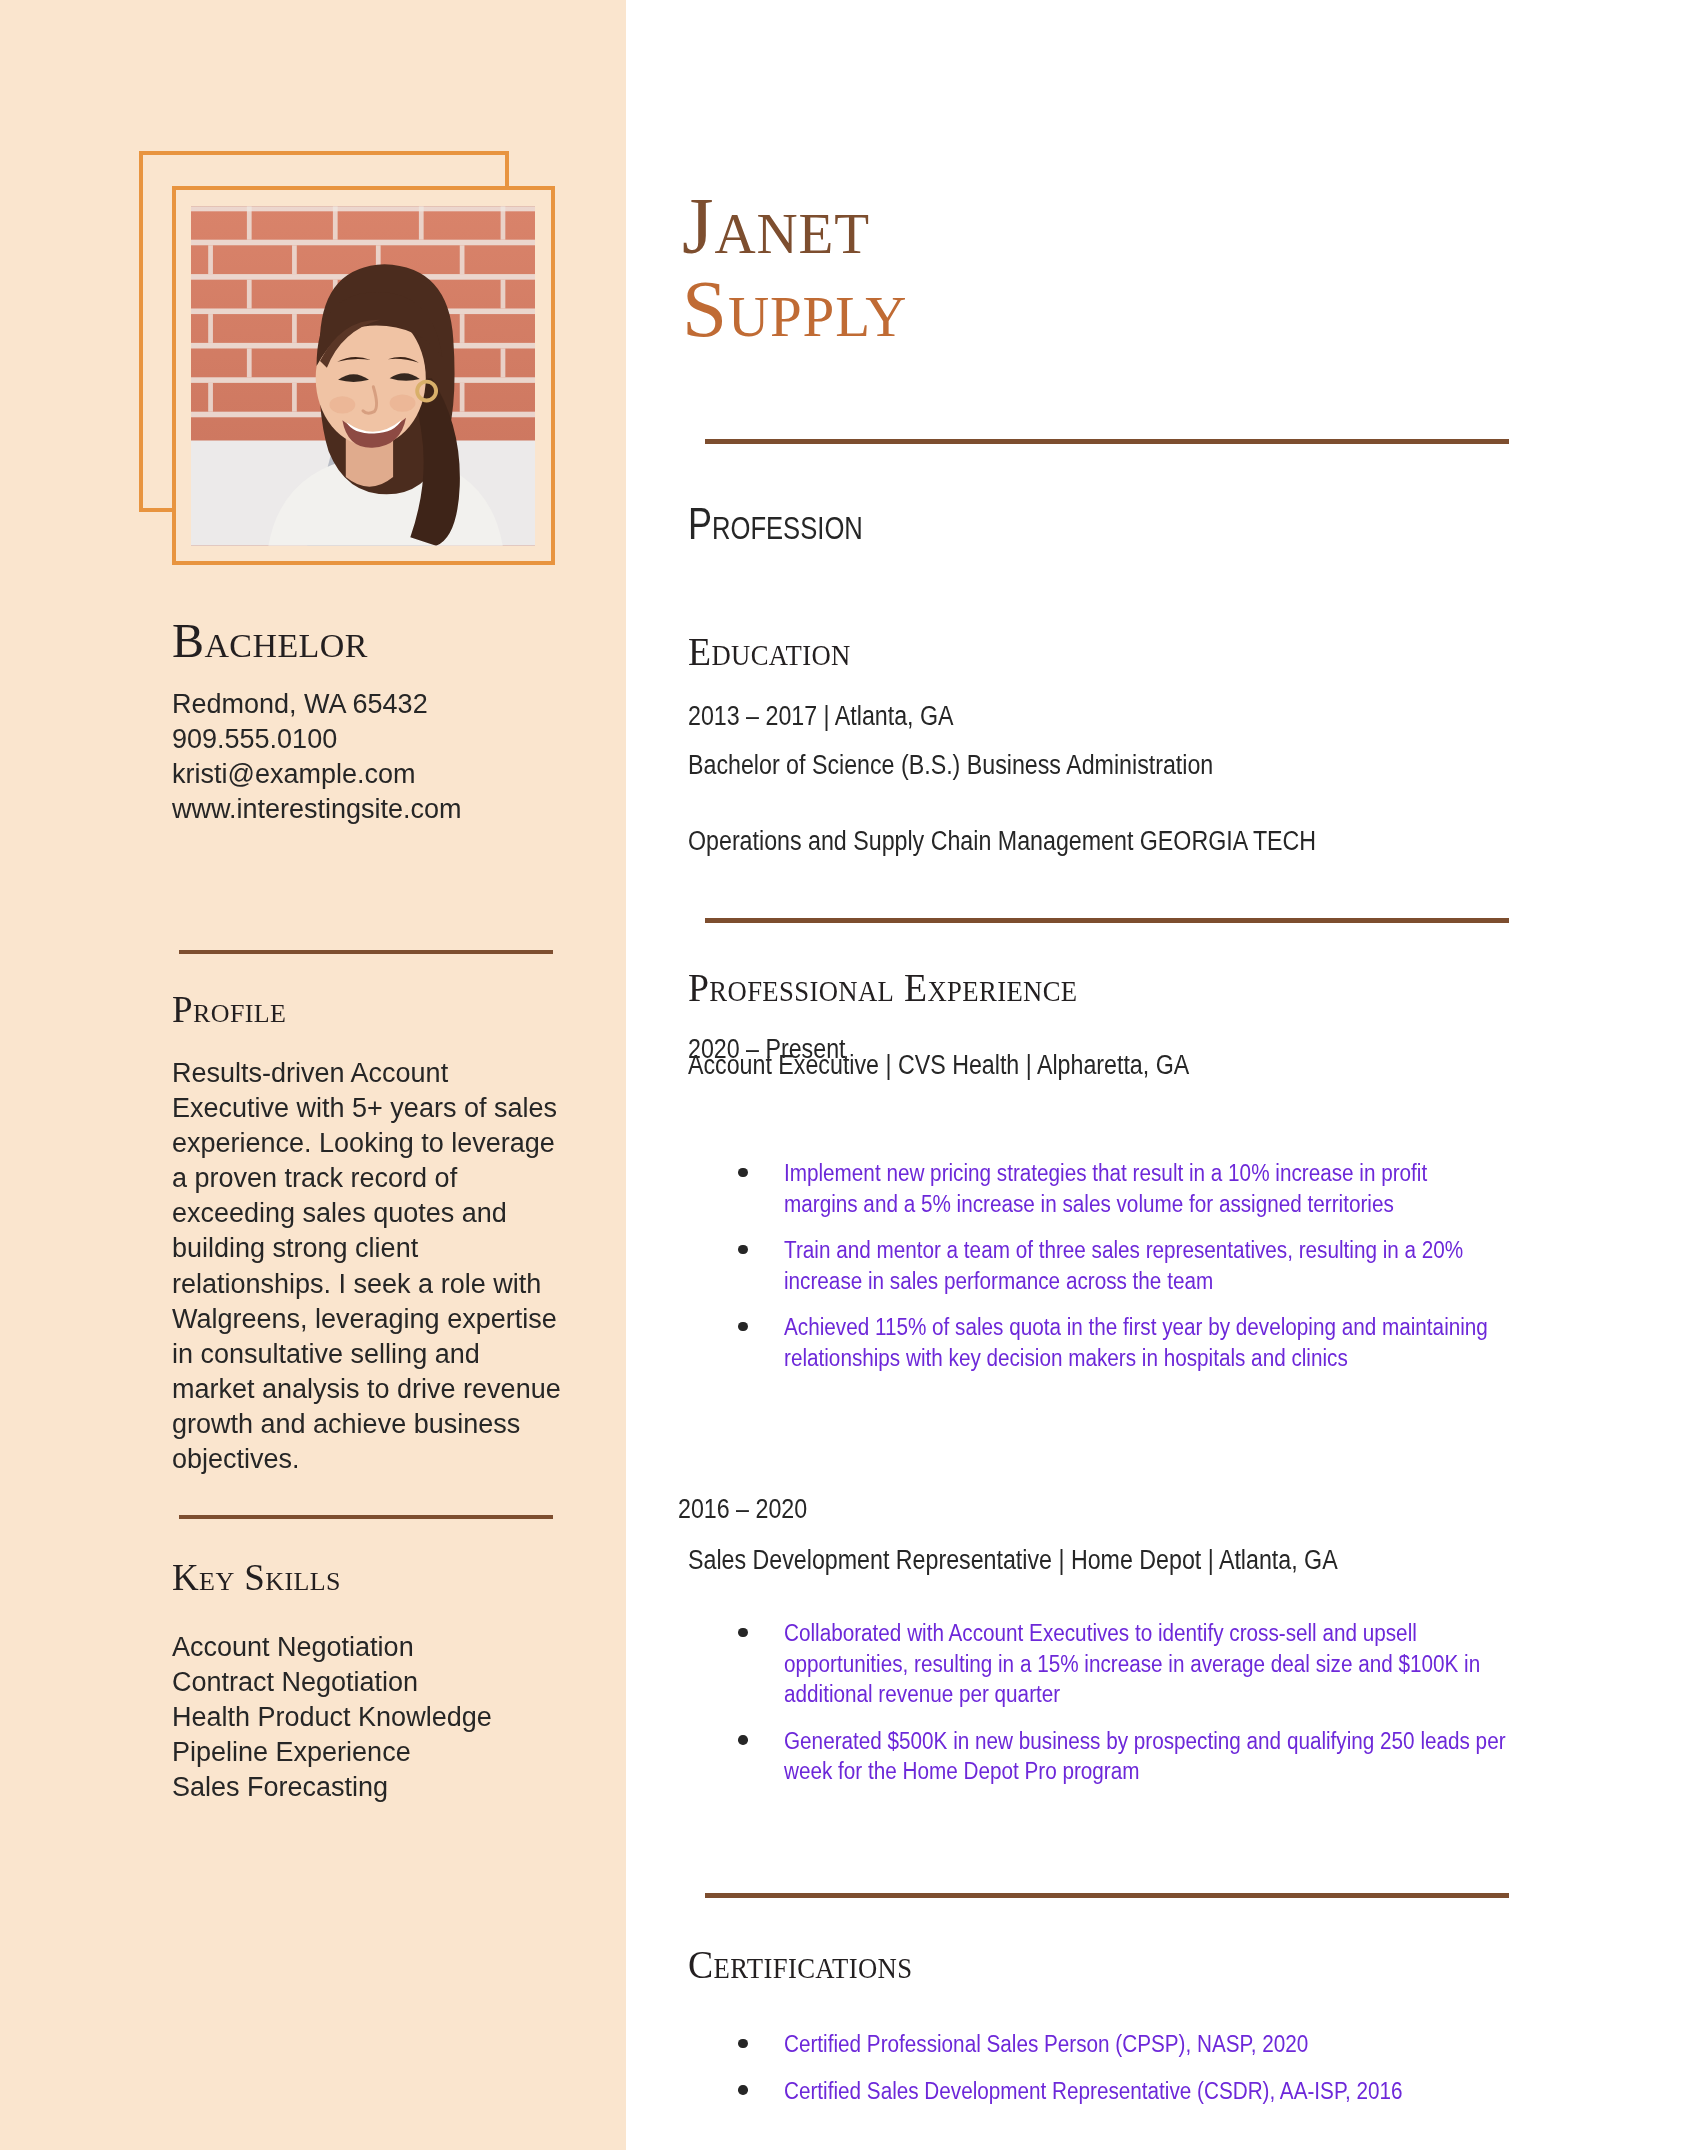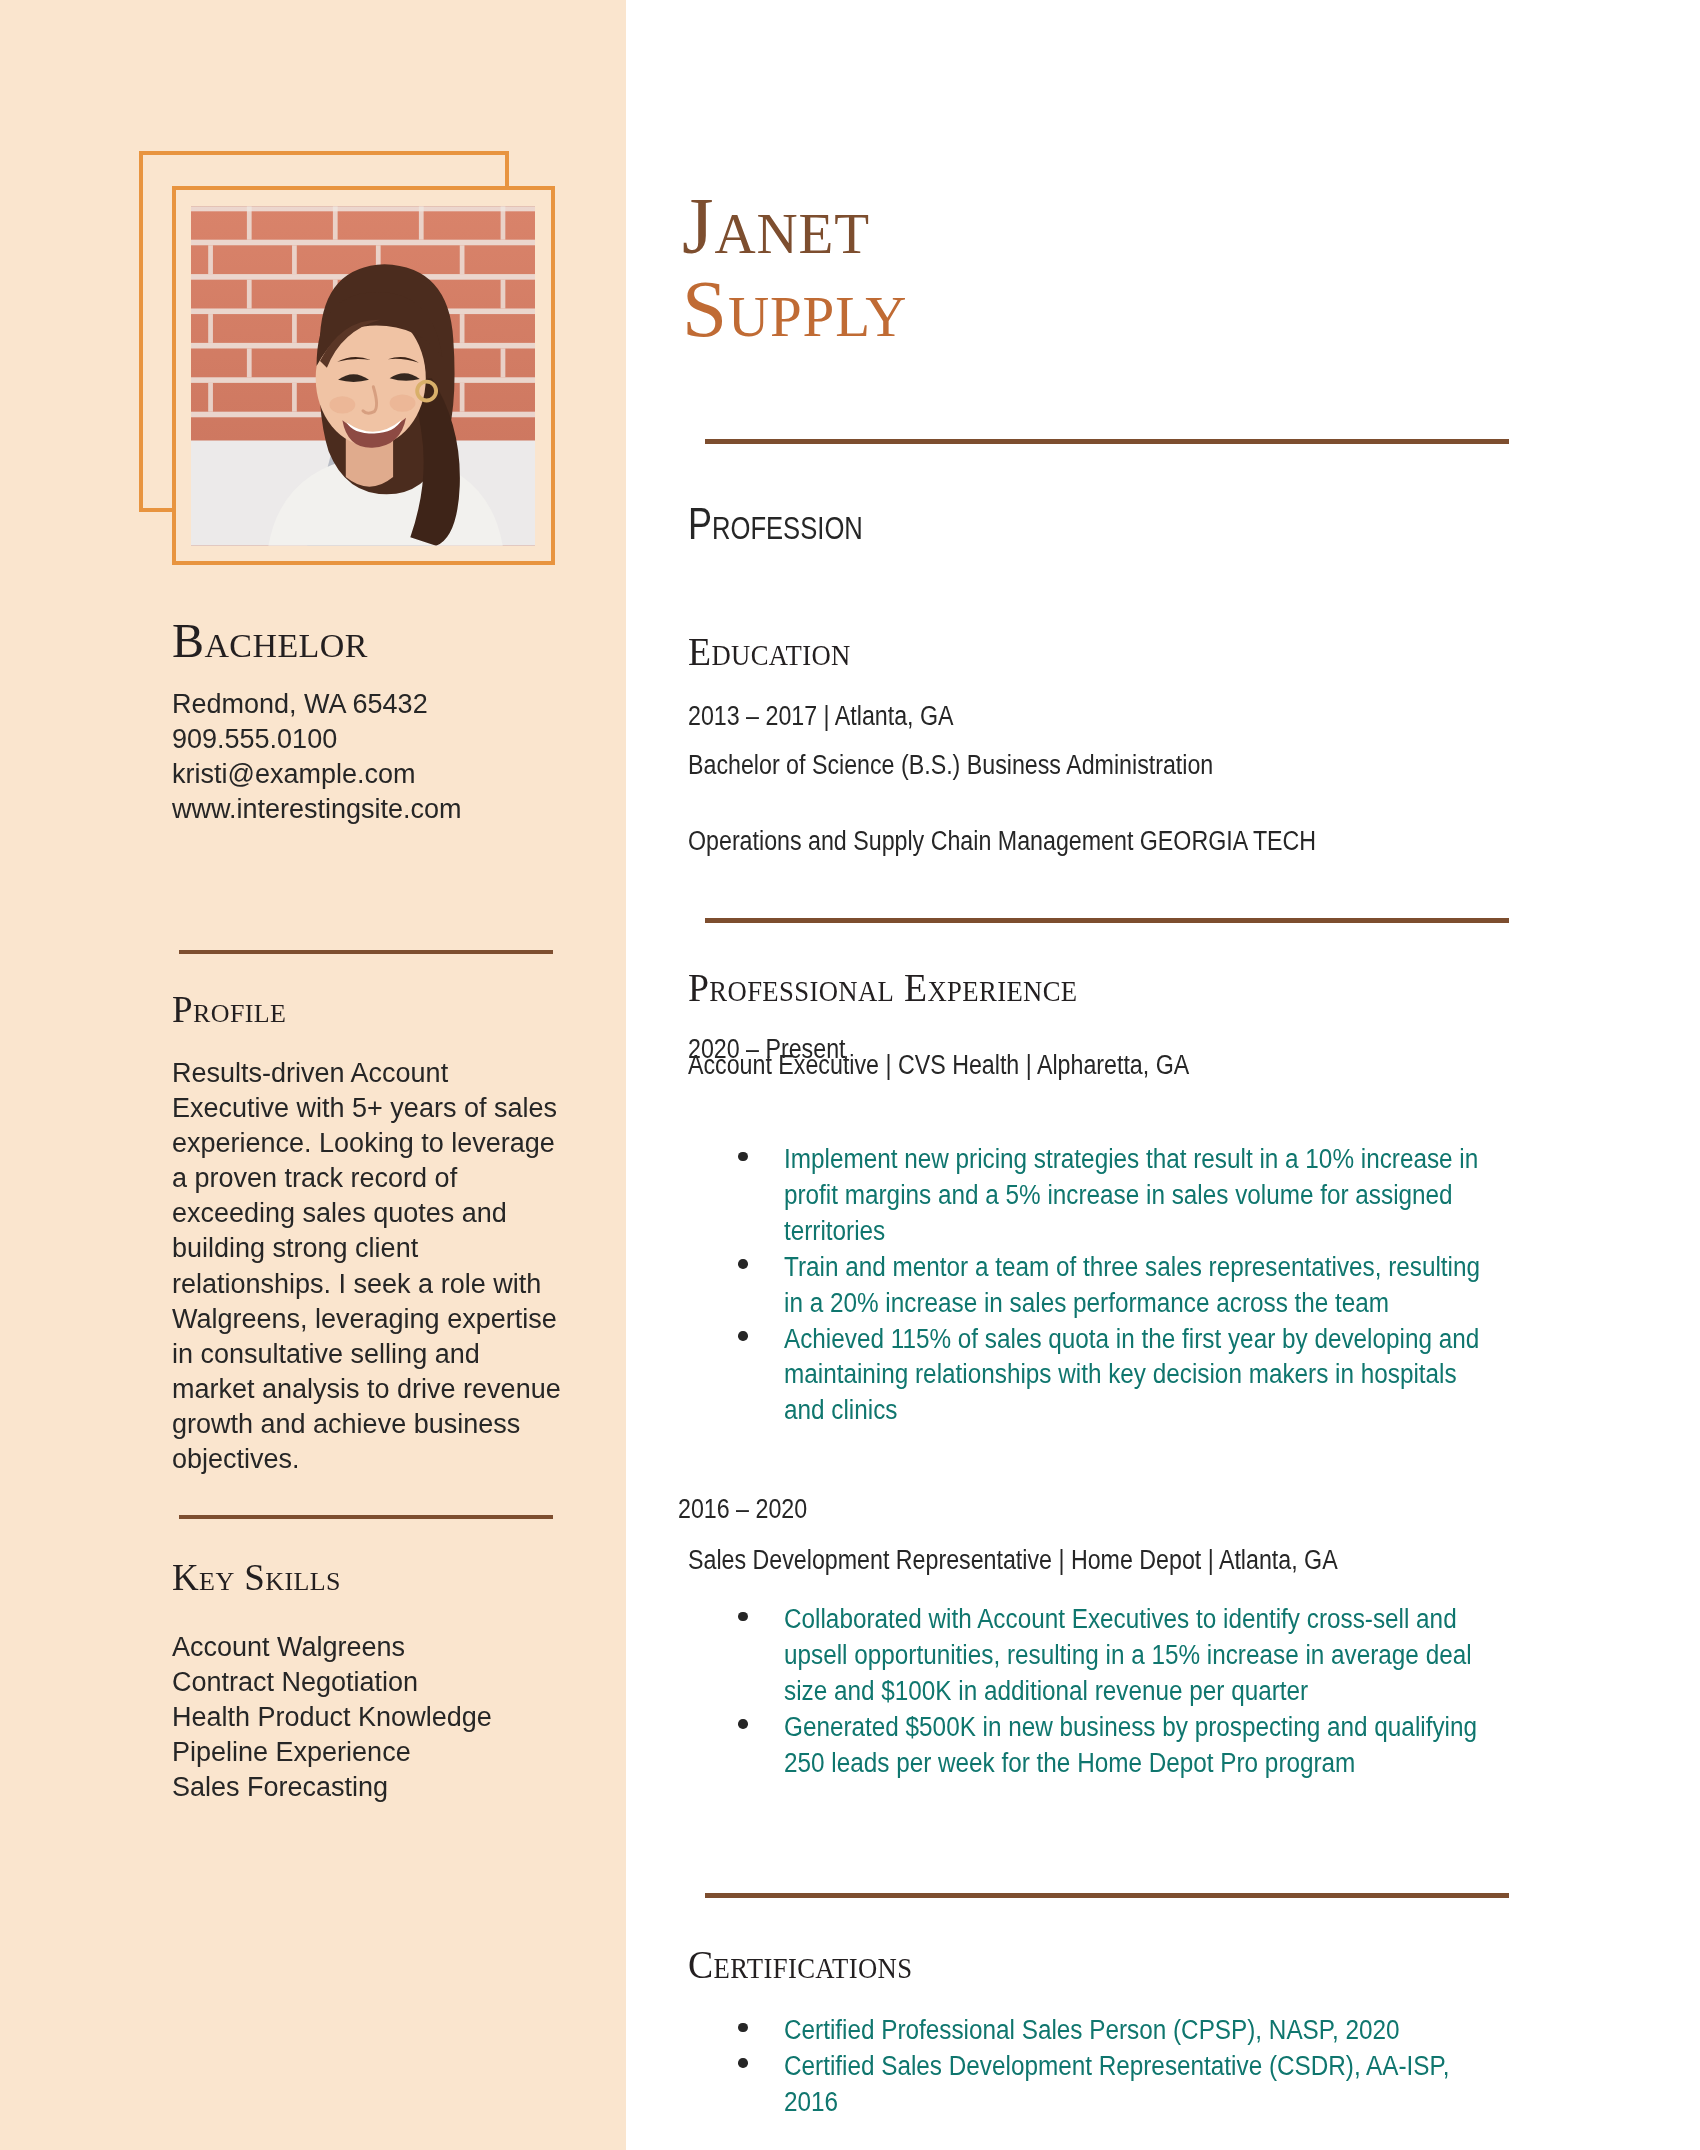--- a/index.html
+++ b/index.html
@@ -90,22 +90,22 @@
     font-size:27px;line-height:1.32;color:#262626;
     transform:scaleX(0.86);transform-origin:left top;
     white-space:nowrap;
   }
   .m-bullets{
     list-style:none;margin:0;padding:0;
   }
   .m-bullets li{
     position:relative;
     font-family:"Liberation Sans", sans-serif;
-    font-size:27px;line-height:1.33;color:#0f766e;
-    padding-left:46px;margin-bottom:0px;
+    font-size:23px;line-height:1.33;color:#6d28d9;
+    padding-left:46px;margin-bottom:0px;margin-top:16px;
   }
   .m-bullets li .bullet-dot{
     position:absolute;left:0;top:9.5px;
     width:9.5px;height:9.5px;border-radius:50%;background:#262626;
   }
   .m-bullets li .btxt{
     display:block;
     transform:scaleX(0.90);transform-origin:left top;
     width:111%;
   }
@@ -225,21 +225,21 @@
   <div class="abs" style="left:172px;top:1056px;width:389px;">
     <div class="sb-para">Results-driven Account Executive with 5+ years of sales experience. Looking to leverage a proven track record of exceeding sales quotes and building strong client relationships. I seek a role with Walgreens, leveraging expertise in consultative selling and market analysis to drive revenue growth and achieve business objectives.</div>
   </div>
 
   <div class="div-sb" style="top:1515px;"></div>
 
   <div class="abs" style="left:172px;top:1559px;width:422px;">
     <div class="h-serif">Key Skills</div>
   </div>
   <div class="abs sb-body" style="left:172px;top:1630px;width:422px;line-height:1.30;">
-    <div class="sb-skill">Account Walgreens</div>
+    <div class="sb-skill">Account Negotiation</div>
     <div class="sb-skill">Contract Negotiation</div>
     <div class="sb-skill">Health Product Knowledge</div>
     <div class="sb-skill">Pipeline Experience</div>
     <div class="sb-skill">Sales Forecasting</div>
   </div>
 
   <div class="abs" style="left:682px;top:185px;width:989px;">
     <div class="name-line name-first">Janet</div>
     <div class="name-line name-last">Supply</div>
   </div>

